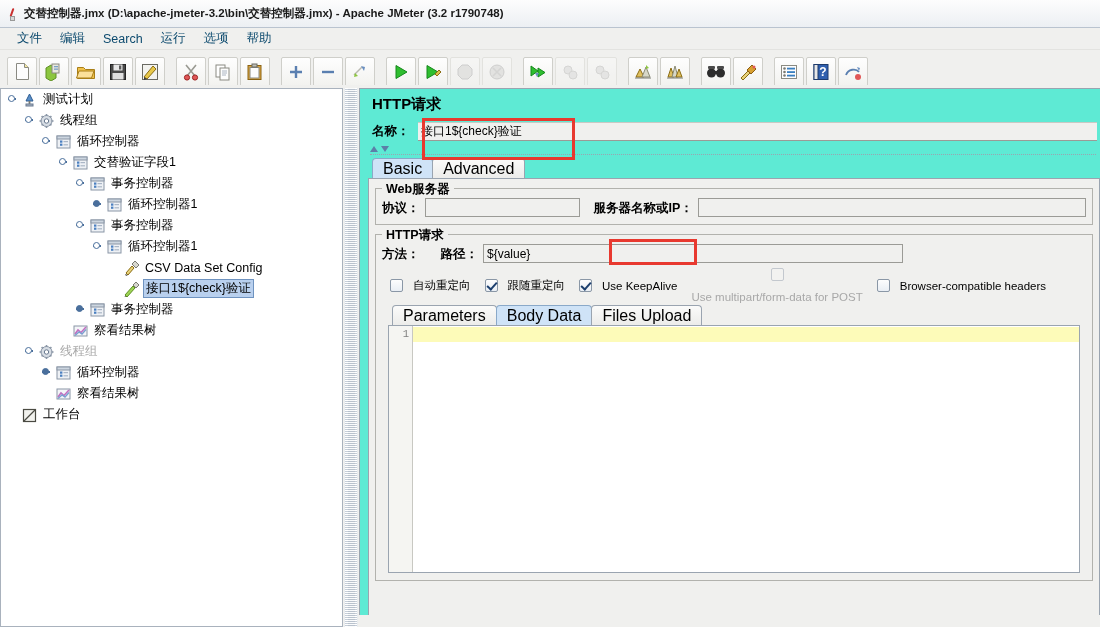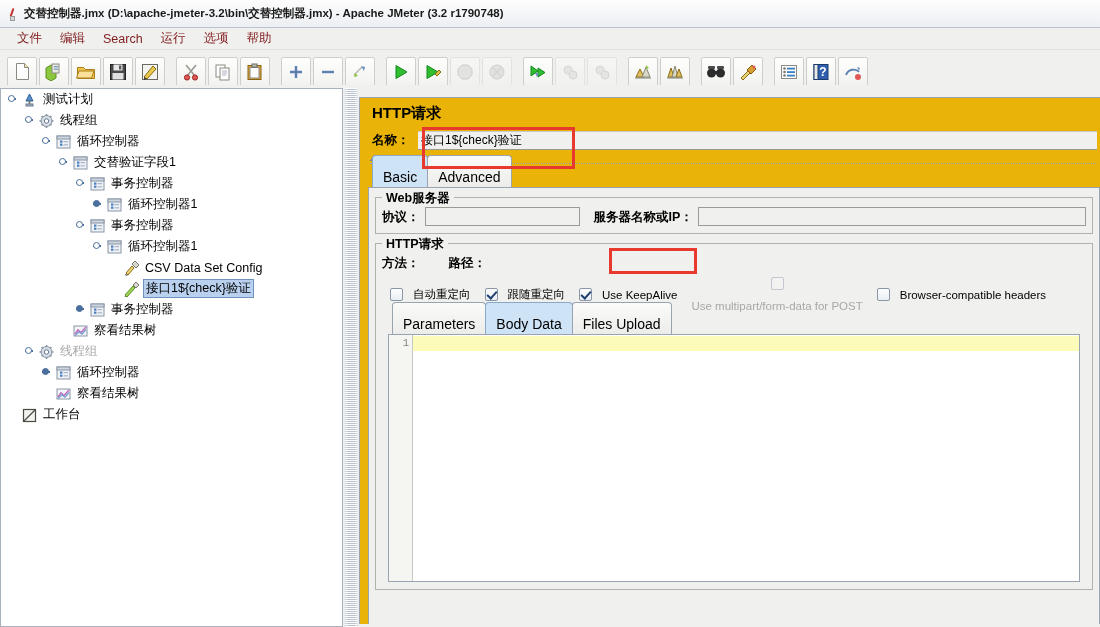--- a/index.html
+++ b/index.html
@@ -50,21 +50,21 @@
   .menubar {
     height: 22px;
     background: #f0f0ee;
     display: flex; align-items: center;
     padding-left: 8px;
     border-bottom: 1px solid #e3e3e0;
   }
   .menu-item {
     padding: 2px 9px;
     font-size: 12.5px;
-    color: #7f1d1d;
+    color: #0c4a6e;
     cursor: default;
     white-space: nowrap;
   }
 
   
   .toolbar {
     height: 44px;
     background: #f0f0ee;
     display: flex; align-items: center;
     padding-left: 6px;
@@ -110,23 +110,23 @@
     border-right: 1px solid #e9ecef;
     cursor: col-resize;
   }
   .splitter::after {
     content:"";
     position:absolute; left:3px; top:0; width:7px; height:539px;
     background: repeating-linear-gradient(to bottom,#fafbfc 0 1px,#b9c2cd 1px 2px);
   }
   .right-pane {
     position: absolute;
-    left: 359px; top: 12px;
+    left: 359px; top: 3px;
     width: 741px; height: 527px;
-    background: #eab308;
+    background: #5eead4;
     border-left: 1px solid #9aa4b0;
     border-top: 1px solid #9aa4b0;
     overflow: hidden;
   }
 
   
   .tree { padding: 0 0 0 0; }
   .tree-row {
     display: flex; align-items: center;
     height: 21px;
@@ -217,22 +217,22 @@
   .tri.dn { border-top: 6px solid #5c7fa8; }
 
   
   .tabstrip {
     display: flex; align-items: flex-end;
     padding-left: 12px;
     height: 20px;
     margin-top: 3px;
   }
   .tab {
-    font-size: 14px;
-    padding: 14px 10px 2px 10px;
+    font-size: 16px;
+    padding: 2px 10px 2px 10px;
     border: 1px solid #9aa4b0;
     border-bottom: none;
     background: linear-gradient(#fbfbfa, #ececea);
     border-radius: 4px 4px 0 0;
     margin-right: -1px;
     cursor: default;
     color: #000;
     line-height: 15px;
   }
   .tab.active {
@@ -819,21 +819,22 @@
             <span class="glabel" style="margin-left:14px">服务器名称或IP：</span>
             <input class="ginput" style="width: 418px;" type="text" value="">
           </div>
         </div>
 
         <div class="group">
           <span class="legend">HTTP请求</span>
 
           <div class="grow" style="position:relative;">
             <span class="glabel">方法：</span>
-            <span class="glabel" style="margin-left:24px">路径：</span>
+            <span class="glabel" style="margin-left:16px">路径：</span>
+            <input class="ginput" style="width: 420px;" type="text" value="${value}">
             <div class="redbox" style="left:227px; top:0px; width:88px; height:26px;"></div>
           </div>
 
           <div class="cbrow" id="cb-row">
               <div class="cbitem">
                 <span class="cbox"></span>
                 <span>自动重定向</span>
               </div>
               <div class="cbitem">
                 <span class="cbox on"></span>

